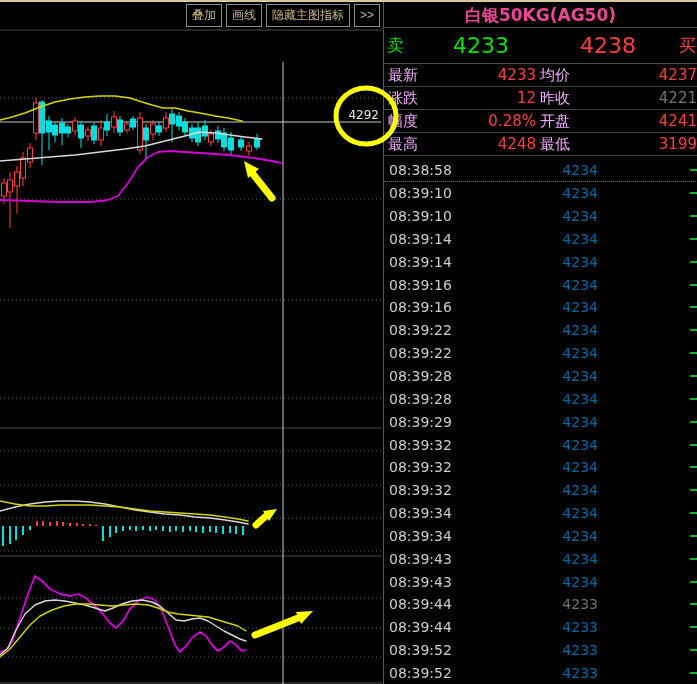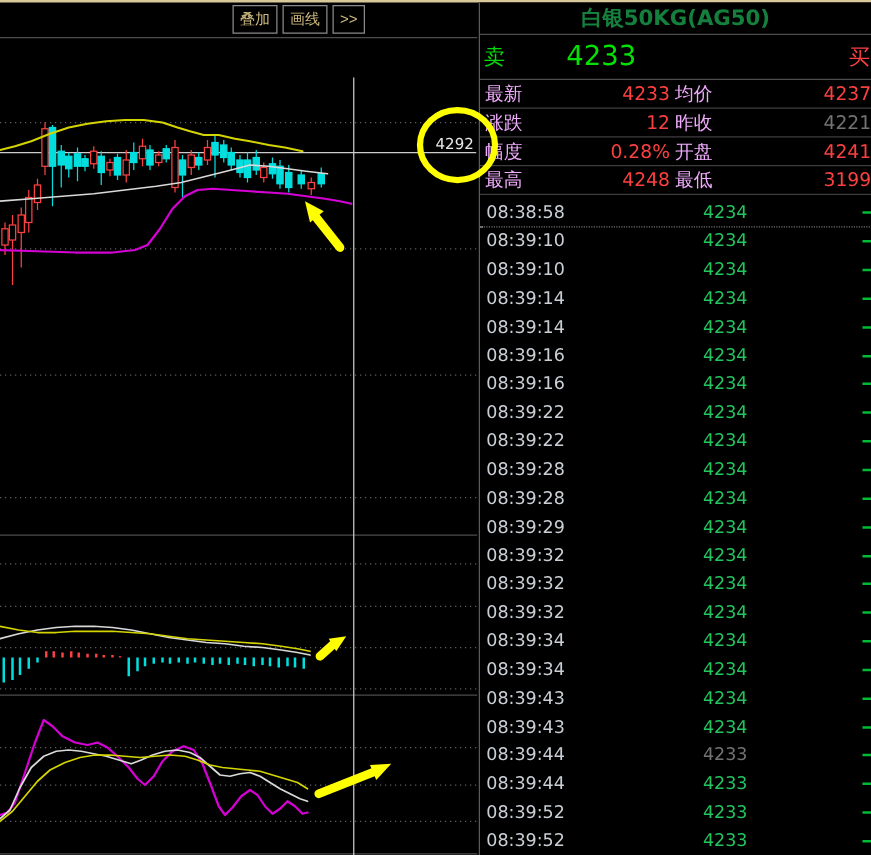--- a/index.html
+++ b/index.html
@@ -9,34 +9,34 @@
 
   
   #chart-wrap { position:absolute; left:0; top:0; width:382px; height:684px; }
   #chart-svg { position:absolute; left:0; top:0; }
   #toolbar { position:absolute; top:4px; left:186px; display:flex; gap:4px; z-index:5; }
   .tbtn { background:#000; border:1px solid #8a8a8a; color:#cdb97e; font-size:12px;
           line-height:1; padding:4px 5px 5px; white-space:nowrap; cursor:pointer; }
   
   #quote { position:absolute; left:383px; top:2px; width:314px; height:682px;
            border-left:1px solid #5a5a5a; background:#000; color:#ccd2d8; }
-  #qtitle { height:26px; line-height:26px; text-align:center; color:#15803d;
+  #qtitle { height:26px; line-height:26px; text-align:center; color:#ec4899;
             font-size:17px; font-weight:bold; border-bottom:1px solid #4c4c4c; }
   #bidask { height:36px; display:flex; align-items:center; border-bottom:1px solid #4c4c4c; }
   #bidask .sell-lb { width:26px; padding-left:3px; font-size:17px; color:#05d905; }
   #bidask .bid     { width:142px; text-align:center; font-size:22px; color:#05e005; }
   #bidask .ask     { width:112px; text-align:center; font-size:22px; color:#fb4040; }
   #bidask .buy-lb  { flex:1; text-align:right; padding-right:1px; font-size:17px; color:#fb4040; }
   .info-row { height:23px; display:grid; grid-template-columns:52px 100px 62px 1fr;
               align-items:center; border-bottom:1px solid #3e3e3e; font-size:15px; }
   .info-row .lbl { padding-left:4px; color:#f0abfc; }
   .info-row .val { text-align:right; }
   .c-red   { color:#fb4040; }
   .c-green { color:#737373; }
-  .c-white { color:#22c55e; }
+  .c-white { color:#0369a1; }
   #trades { position:absolute; left:0; top:157px; width:314px; height:525px; overflow:hidden; }
   .trow { height:22.85px; display:flex; align-items:center; font-size:14px;gap:36px; }
   .trow.sep { border-bottom:1px dotted #6e6e6e; }
   .trow .t  { width:92px; padding-left:5px; color:#c9cfd5; }
   .trow .p  { width:86px; text-align:right; }
   .trow .sp { flex:1; }
   .trow .dash { width:8px; height:2px; background:#00bb33; margin-right:0; }
 
   
   #overlay { position:absolute; left:0; top:0; pointer-events:none; z-index:9; }
@@ -44,20 +44,21 @@
 </head>
 <body>
 
 <div id="app">
   <div id="topborder"></div>
 
   <div id="chart-wrap">
     <div id="toolbar">
       <button class="tbtn">叠加</button>
       <button class="tbtn">画线</button>
+      <button class="tbtn">隐藏主图指标</button>
       <button class="tbtn">&gt;&gt;</button>
     </div>
     <svg id="chart-svg" width="382" height="684">
         <line x1="0" y1="30" x2="382" y2="30" stroke="#4c4c4c" stroke-width="1"></line>
         <line x1="0" y1="428" x2="382" y2="428" stroke="#4c4c4c" stroke-width="1"></line>
         <line x1="0" y1="556" x2="382" y2="556" stroke="#4c4c4c" stroke-width="1"></line>
         <line x1="0" y1="683" x2="382" y2="683" stroke="#4c4c4c" stroke-width="1"></line>
         <line x1="0" y1="98" x2="381" y2="98" stroke="#5e5e5e" stroke-width="1" stroke-dasharray="1 3"></line>
         <line x1="0" y1="199" x2="381" y2="199" stroke="#5e5e5e" stroke-width="1" stroke-dasharray="1 3"></line>
         <line x1="0" y1="300" x2="381" y2="300" stroke="#5e5e5e" stroke-width="1" stroke-dasharray="1 3"></line>
@@ -196,20 +197,21 @@
         <polyline points="0,655 8,648 16,630 25,614 35,605 45,601 55,600 65,601 75,603 85,605 95,608 105,611 113,608 122,604 132,601 142,600 152,602 160,606 168,613 176,620 184,621 192,619 200,618 208,621 216,626 224,631 232,635 240,639 246,641" fill="none" stroke="#d9d9d9" stroke-width="1.4" stroke-linejoin="round" stroke-linecap="round"></polyline>
         <polyline points="0,657 10,649 20,637 30,625 40,616 52,610 64,606 76,604 88,604 100,605 112,606 124,605 136,604 148,605 158,608 168,612 178,614 188,615 198,616 208,617 218,620 228,623 238,626 246,631" fill="none" stroke="#d4d400" stroke-width="1.4" stroke-linejoin="round" stroke-linecap="round"></polyline>
       </svg>
   </div>
 
   <div id="quote">
     <div id="qtitle">白银50KG(AG50)</div>
     <div id="bidask">
       <span class="sell-lb">卖</span>
       <span class="bid">4233</span>
+      <span class="ask">4238</span>
       <span class="buy-lb">买</span>
     </div>
     <div id="info-grid">
         <div class="info-row">
           <span class="lbl">最新</span>
           <span class="val c-red">4233</span>
           <span class="lbl">均价</span>
           <span class="val c-red">4237</span>
         </div>
         <div class="info-row">

